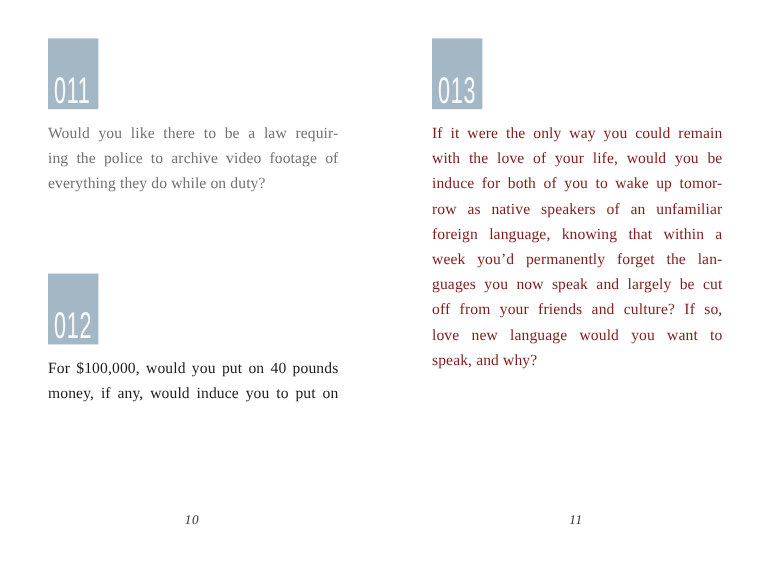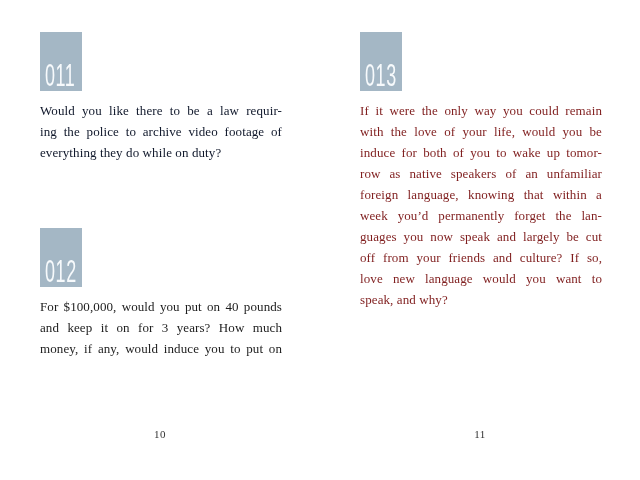--- a/index.html
+++ b/index.html
@@ -78,46 +78,46 @@
 
   .page-number {
     position: absolute;
     top: 428px;
     left: 0;
     width: 100%;
     text-align: center;
     font-size: 11px;
     color: #333333;
     letter-spacing: 0.5px;
+    font-style: italic;
   }
 </style>
 </head>
 <body>
 
 <div class="spread">
 
   <div class="page page-left">
     <div class="questions">
         <div class="question">
           <div class="badge" style="background: rgb(164, 183, 197); text-align: center;">
             <span class="badge-num" style="color: rgb(247, 250, 252);">011</span>
           </div>
-          <div class="q-text" style="color: #0f172a;">
+          <div class="q-text" style="color: #737373;">
             <div class="q-line">Would you like there to be a law requir-</div>
             <div class="q-line">ing the police to archive video footage of</div>
             <div class="q-line last">everything they do while on duty?</div>
           </div>
         </div>
         <div class="question">
           <div class="badge" style="background: rgb(164, 183, 197);">
             <span class="badge-num" style="color: rgb(247, 250, 252);">012</span>
           </div>
           <div class="q-text" style="color: rgb(28, 28, 28);">
             <div class="q-line">For $100,000, would you put on 40 pounds</div>
-            <div class="q-line">and keep it on for 3 years? How much</div>
             <div class="q-line">money, if any, would induce you to put on</div>
           </div>
         </div>
       </div>
     <div class="page-number">10</div>
   </div>
 
   <div class="page page-right">
     <div class="questions">
         <div class="question">

